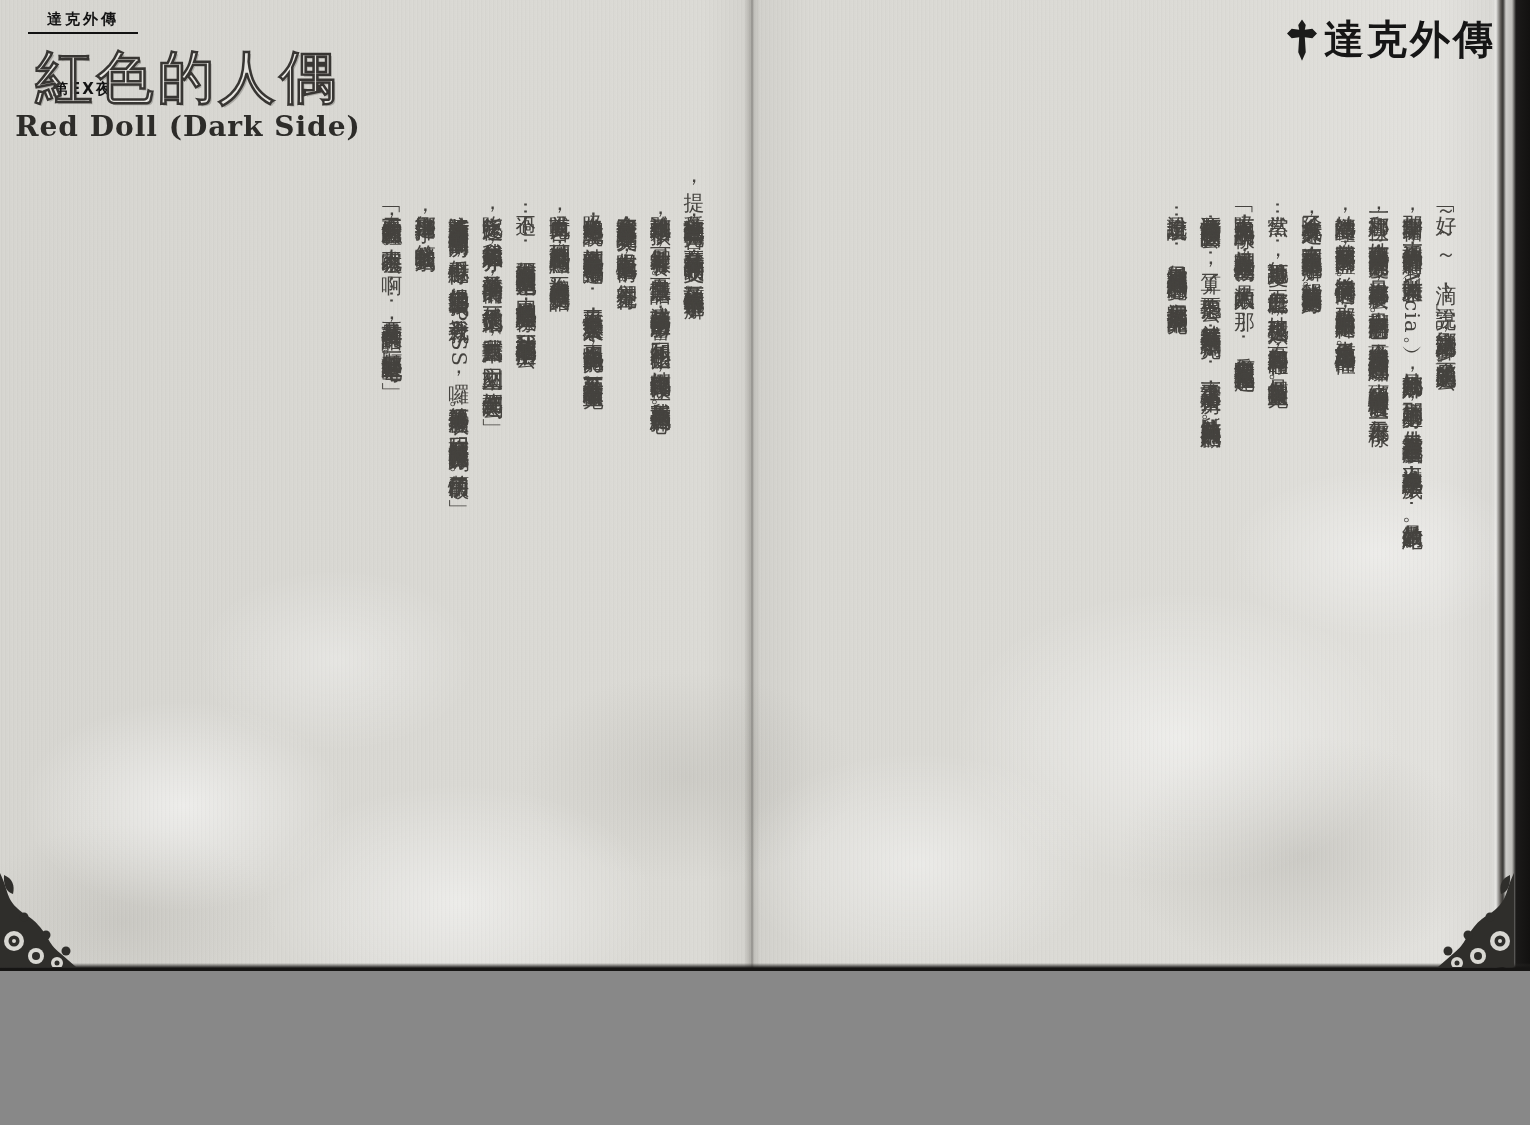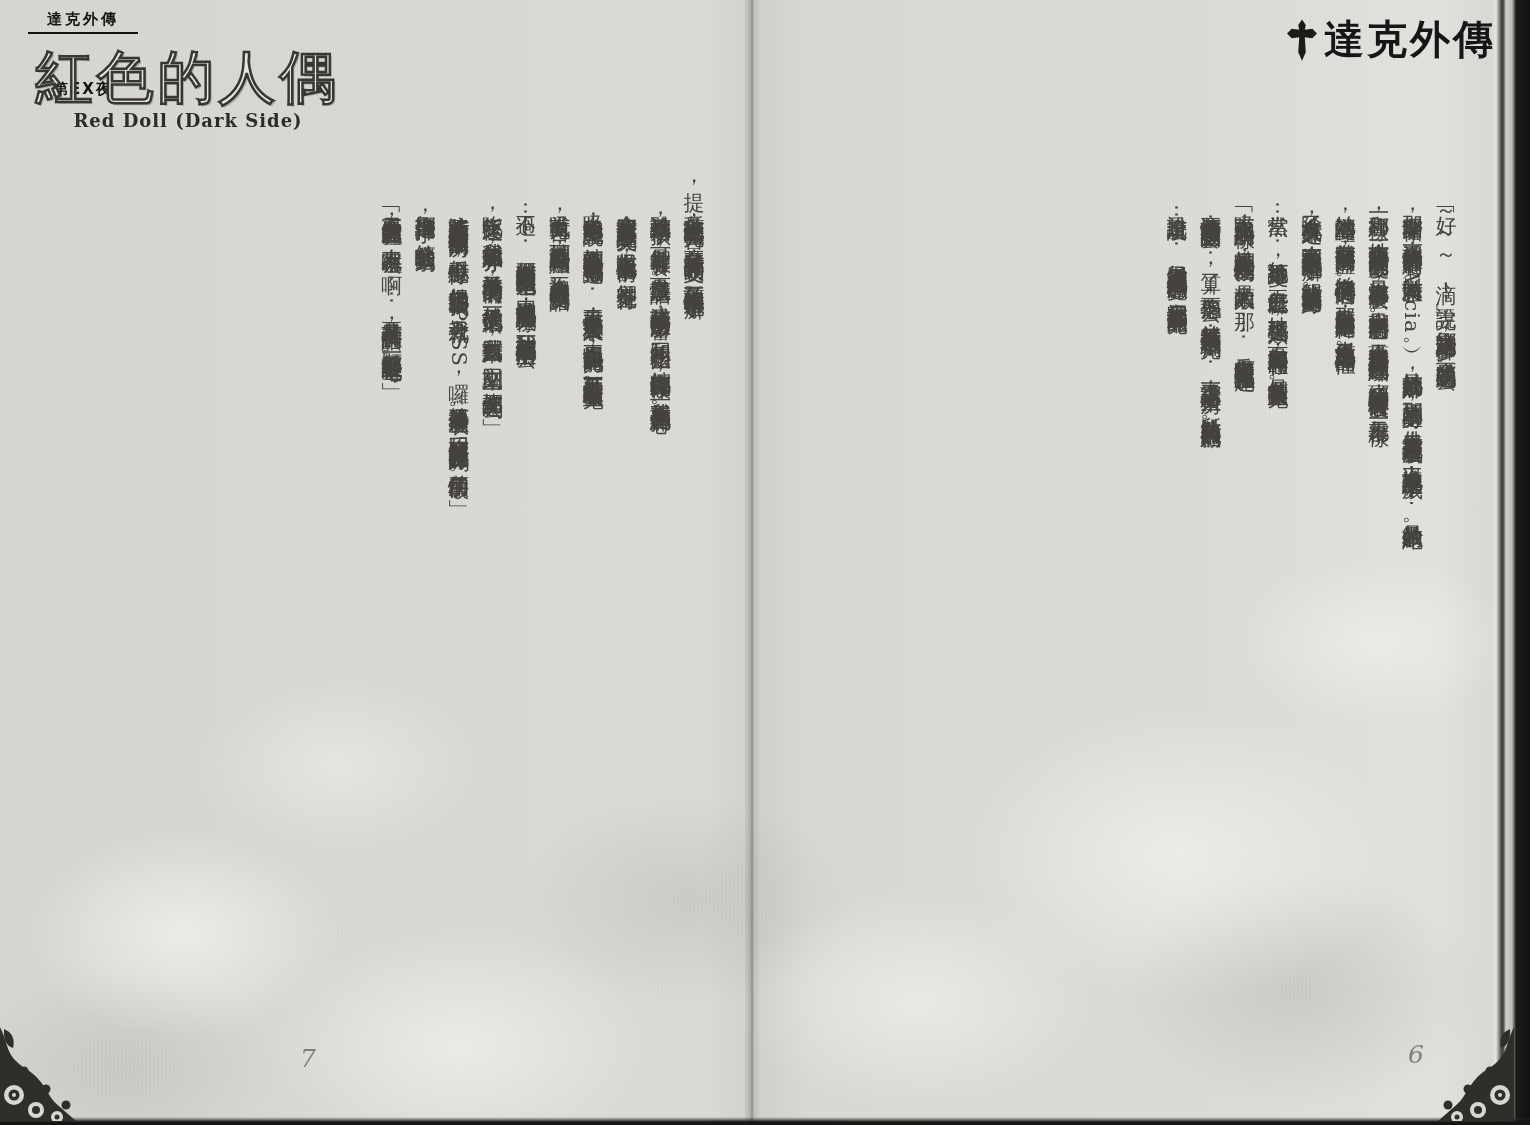--- a/index.html
+++ b/index.html
@@ -1,18 +1,18 @@
 <!DOCTYPE html>
 <html><head>
 <meta charset="utf-8">
 <style>
   html,body{margin:0;padding:0;background:#888;}
   .book{
     position:relative;
-    width:1530px;height:1125px;
+    width:1530px;height:971px;
     overflow:hidden;
     font-family:"DejaVu Sans",sans-serif;
     background:
       repeating-linear-gradient(90deg, rgba(255,255,255,0.05) 0 1px, rgba(0,0,0,0.02) 1px 2px, rgba(0,0,0,0) 2px 4px),
       radial-gradient(ellipse 230px 150px at 12% 83%, rgba(255,255,255,0.55), rgba(255,255,255,0) 70%),
       radial-gradient(ellipse 280px 170px at 30% 93%, rgba(255,255,255,0.5), rgba(255,255,255,0) 70%),
       radial-gradient(ellipse 200px 130px at 22% 68%, rgba(255,255,255,0.35), rgba(255,255,255,0) 70%),
       radial-gradient(ellipse 320px 210px at 77% 76%, rgba(255,255,255,0.5), rgba(255,255,255,0) 70%),
       radial-gradient(ellipse 210px 120px at 90% 57%, rgba(255,255,255,0.4), rgba(255,255,255,0) 70%),
       radial-gradient(ellipse 260px 160px at 60% 89%, rgba(255,255,255,0.45), rgba(255,255,255,0) 70%),
@@ -31,21 +31,21 @@
   .logo{position:absolute;left:8px;top:48px;width:360px;text-align:center;}
   .logo-cjk{
     font-size:57px;font-weight:normal;letter-spacing:4px;line-height:1.05;
     color:rgba(233,232,228,0.92);
     -webkit-text-stroke:2.5px #383633;
     text-shadow:2px 2px 0 rgba(40,38,35,0.25);
     white-space:nowrap;
   }
   .logo-sub{
     margin-top:2px;
-    font-family:"DejaVu Serif",serif;font-weight:bold;font-size:18px;
+    font-family:"DejaVu Serif",serif;font-weight:bold;font-size:28px;
     color:#2d2c29;letter-spacing:1px;
   }
 
   .header-right{
     position:absolute;right:34px;top:12px;
     display:flex;align-items:center;gap:7px;
     color:#161616;
   }
   .header-right .series-big{font-size:40px;font-weight:bold;letter-spacing:3px;white-space:nowrap;}
   .cross{width:30px;height:44px;flex:0 0 auto;}

